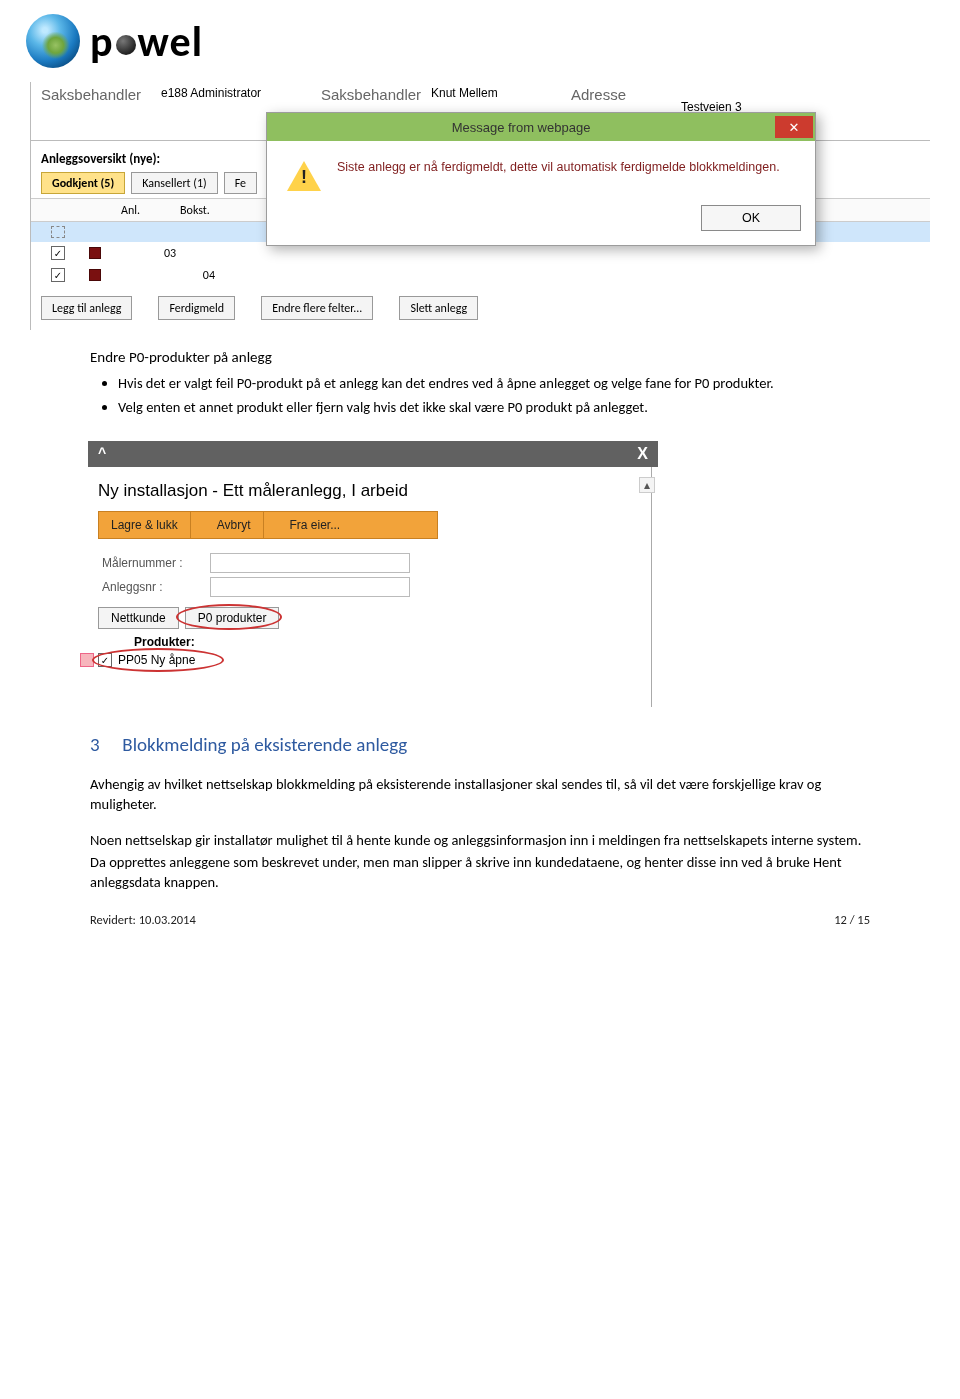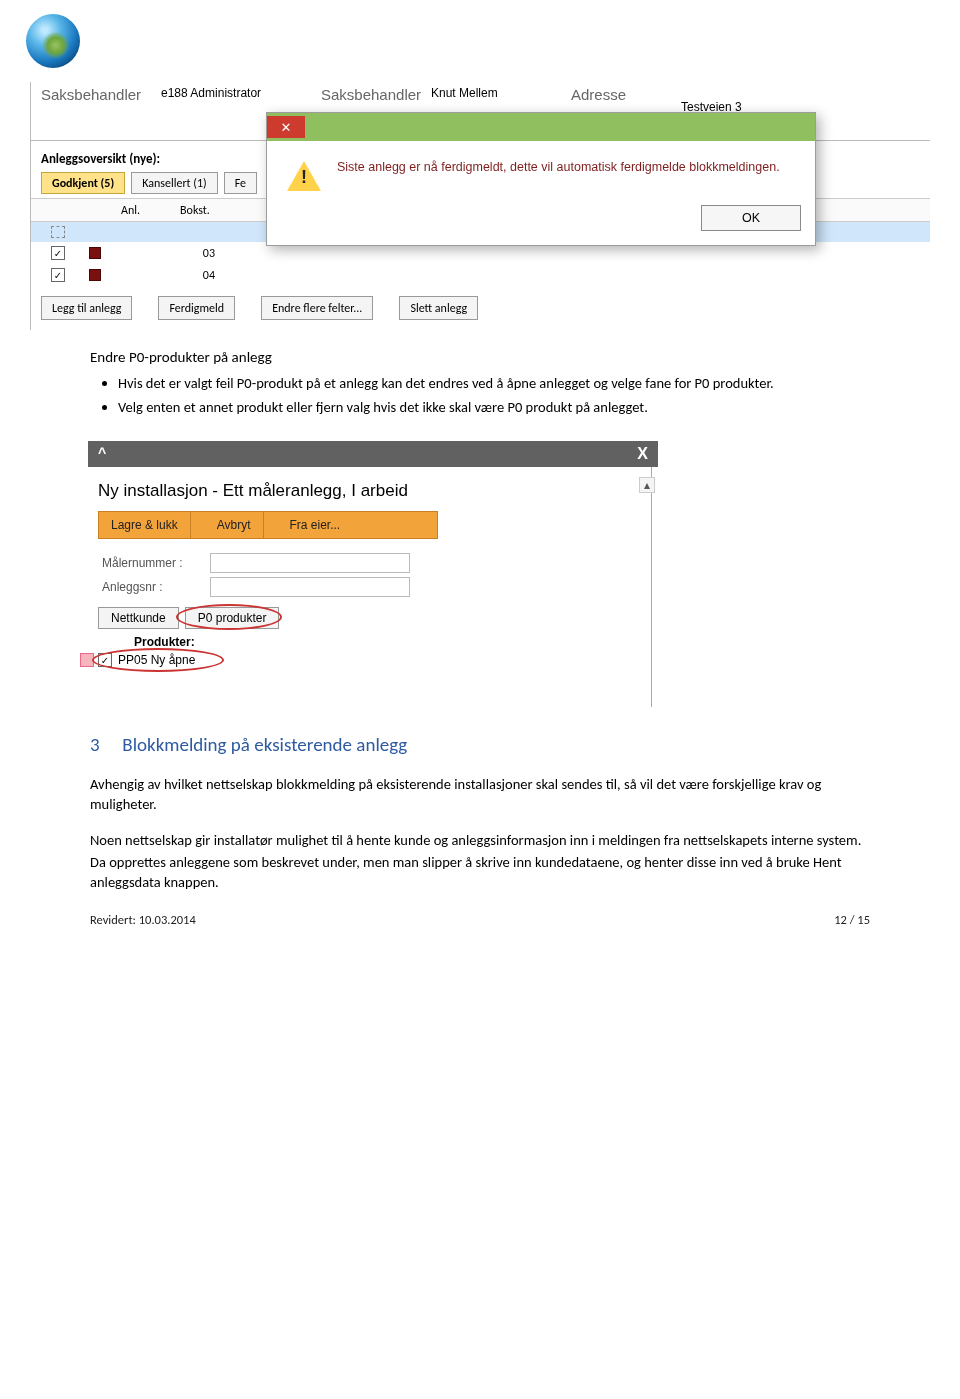--- a/index.html
+++ b/index.html
@@ -94,20 +94,23 @@
   
   .footer { padding:10px 90px 20px; display:flex; justify-content:space-between; font-size:12.5px; color:#222;}
 </style>
 </head>
 <body>
 
 <div class="page">
 
   <div class="logo-row">
     <div class="logo-globe"></div>
+    <div class="logo-text">
+      <span>p</span><span class="logo-dot"></span><span>wel</span>
+    </div>
   </div>
 
   <div class="shot1">
     <div class="info-row">
       <div class="info-cell" style="width:120px;">
         <span class="info-lbl">Saksbehandler</span>
       </div>
       <div class="info-cell" style="width:160px;">
         <span class="info-val">e188 Administrator</span>
       </div>
@@ -137,36 +140,37 @@
       <span>Anl.</span>
       <span>Bokst.</span>
     </div>
     <div class="gridrow sel">
       <span class="dia"></span>
       <span style="width:110px;"></span>
     </div>
     <div class="gridrow">
       <span class="chk">✓</span>
       <span class="sq"></span>
-      <span style="width:90px; text-align:right;">03</span>
+      <span style="width:90px; text-align:center;">03</span>
     </div>
     <div class="gridrow">
       <span class="chk">✓</span>
       <span class="sq"></span>
       <span style="width:90px; text-align:right;">04</span>
     </div>
     <div class="btnbar">
       <div class="btn">Legg til anlegg</div>
       <div class="btn">Ferdigmeld</div>
       <div class="btn">Endre flere felter...</div>
       <div class="btn">Slett anlegg</div>
     </div>
 
     <div class="dlg">
       <div class="dlg-title">
+        <span class="dlg-title-txt">Message from webpage</span>
         <span class="dlg-x">✕</span>
       </div>
       <div class="dlg-body">
         <div class="warn-ico">
           <div class="warn-tri"></div>
             <div class="warn-ex">!</div>
         </div>
         <div class="dlg-msg">Siste anlegg er nå ferdigmeldt, dette vil automatisk ferdigmelde blokkmeldingen.</div>
       </div>
       <div class="dlg-foot">

